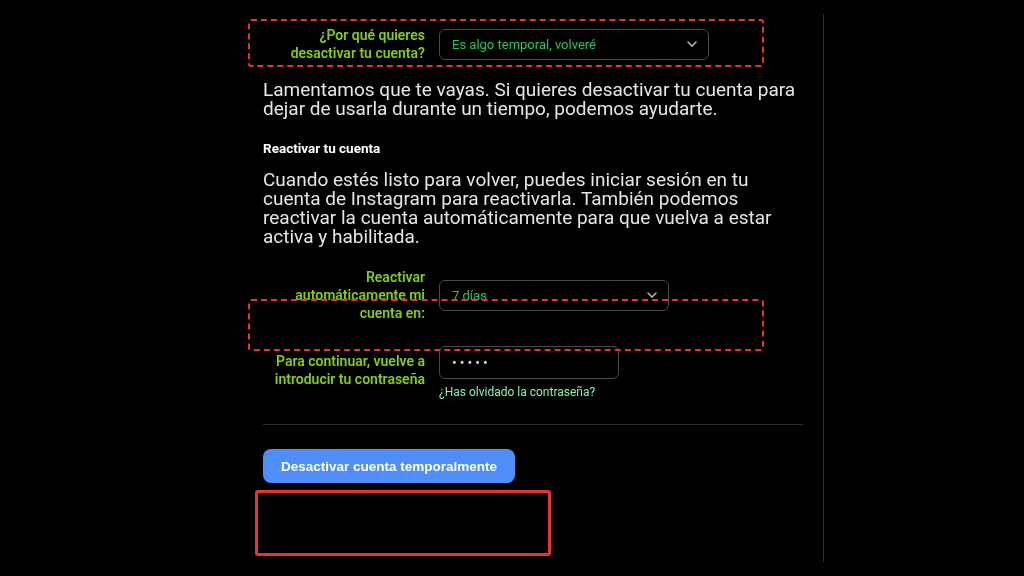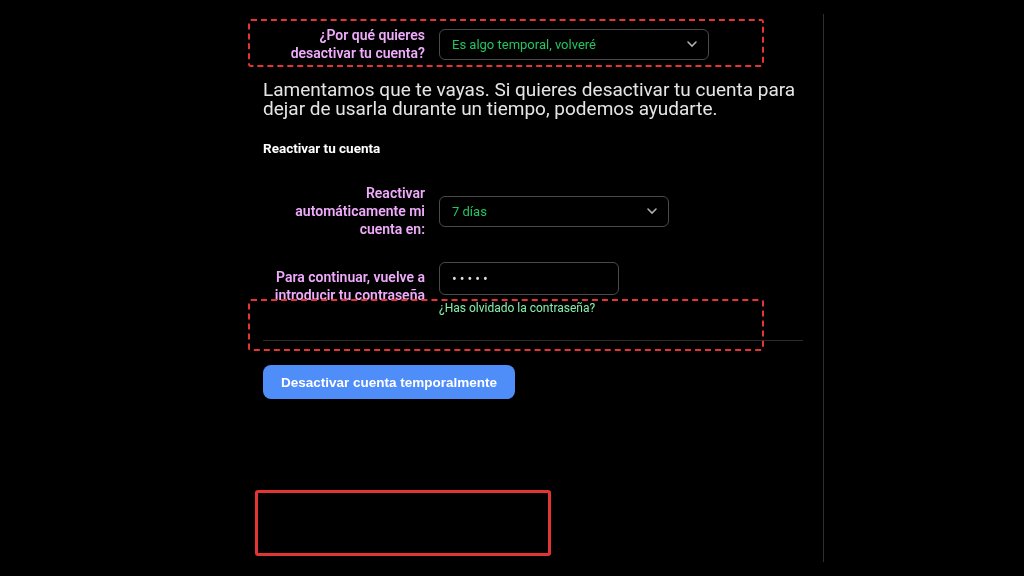--- a/index.html
+++ b/index.html
@@ -1,30 +1,30 @@
 <!DOCTYPE html>
 <html><head>
   <meta charset="utf-8">
   <style>
     * { box-sizing: border-box; margin: 0; padding: 0; }
     html, body { width: 1024px; height: 576px; background: #000; font-family: -apple-system, BlinkMacSystemFont, "Segoe UI", Roboto, Helvetica, Arial, sans-serif; overflow: hidden; }
     .page { position: relative; width: 1024px; height: 576px; }
     .col { position: absolute; left: 263px; top: 0; width: 540px; }
-    .label-col { width: 176px; text-align: right; font-weight: 600; font-size: 14px; color: #f0abfc; line-height: 18px; padding-right: 14px; }
+    .label-col { width: 176px; text-align: right; font-weight: 600; font-size: 14px; color: #84cc16; line-height: 18px; padding-right: 14px; }
     .main-col { width: 358px; }
     .row { display: flex; align-items: center; margin-bottom: 18px;}
     .select {
       width: 270px; height: 31px; border: 1px solid #4a4a4a; border-radius: 6px;
       background: #000; color: #22c55e; font-size: 13px; padding: 0 30px 0 12px;
       display: flex; align-items: center; position: relative;
     }
     .select svg { position: absolute; right: 10px; top: 50%; transform: translateY(-50%); }
     .select.small { width: 230px; }
     .body-text { color: #e5e5e5; font-size: 19px; line-height: 19px; }
-    .body-strong { font-weight: 700; color: #fff; font-size: 13.5px; margin-top: 22px; margin-bottom: 28px; display: block; }
+    .body-strong { font-weight: 700; color: #fff; font-size: 13.5px; margin-top: 22px; margin-bottom: 14px; display: block; }
     .input-password {
       width: 180px; height: 33px; border: 1px solid #4a4a4a; border-radius: 6px;
       background: #000; color: #dcdcdc; font-size: 14px; padding: 0 12px;
       display: flex; align-items: center; letter-spacing: 3px;
     }
     .forgot-link { color: #86efac; font-size: 12px; margin-top: 6px; display: inline-block; }
     .divider { border-top: 1px solid #2b2b2b; width: 100%; margin-top: 24px; margin-bottom: 24px; }
     .btn-primary {
       height: 34px; padding: 12px 18px; background: #4f8df9; color: #fff; font-size: 13.5px;
       font-weight: 600; border: none; border-radius: 8px; display: inline-flex; align-items: center;
@@ -53,20 +53,21 @@
               <path d="M2 4 L6 8 L10 4" stroke="#b0b0b0" stroke-width="1.6" fill="none" stroke-linecap="round"></path>
             </svg>
         </div>
       </div>
     </div>
 
     
     <div style="margin-top:18px;">
       <div class="body-text">Lamentamos que te vayas. Si quieres desactivar tu cuenta para dejar de usarla durante un tiempo, podemos ayudarte.</div>
       <span class="body-strong">Reactivar tu cuenta</span>
+      <div class="body-text" style="margin-bottom:22px;">Cuando estés listo para volver, puedes iniciar sesión en tu cuenta de Instagram para reactivarla. También podemos reactivar la cuenta automáticamente para que vuelva a estar activa y habilitada.</div>
     </div>
 
     
     <div class="row">
       <div class="label-col">Reactivar automáticamente mi cuenta en:</div>
       <div class="main-col">
         <div class="select small">
           <span>7 días</span>
           <svg width="12" height="12" viewBox="0 0 12 12">
               <path d="M2 4 L6 8 L10 4" stroke="#b0b0b0" stroke-width="1.6" fill="none" stroke-linecap="round"></path>

